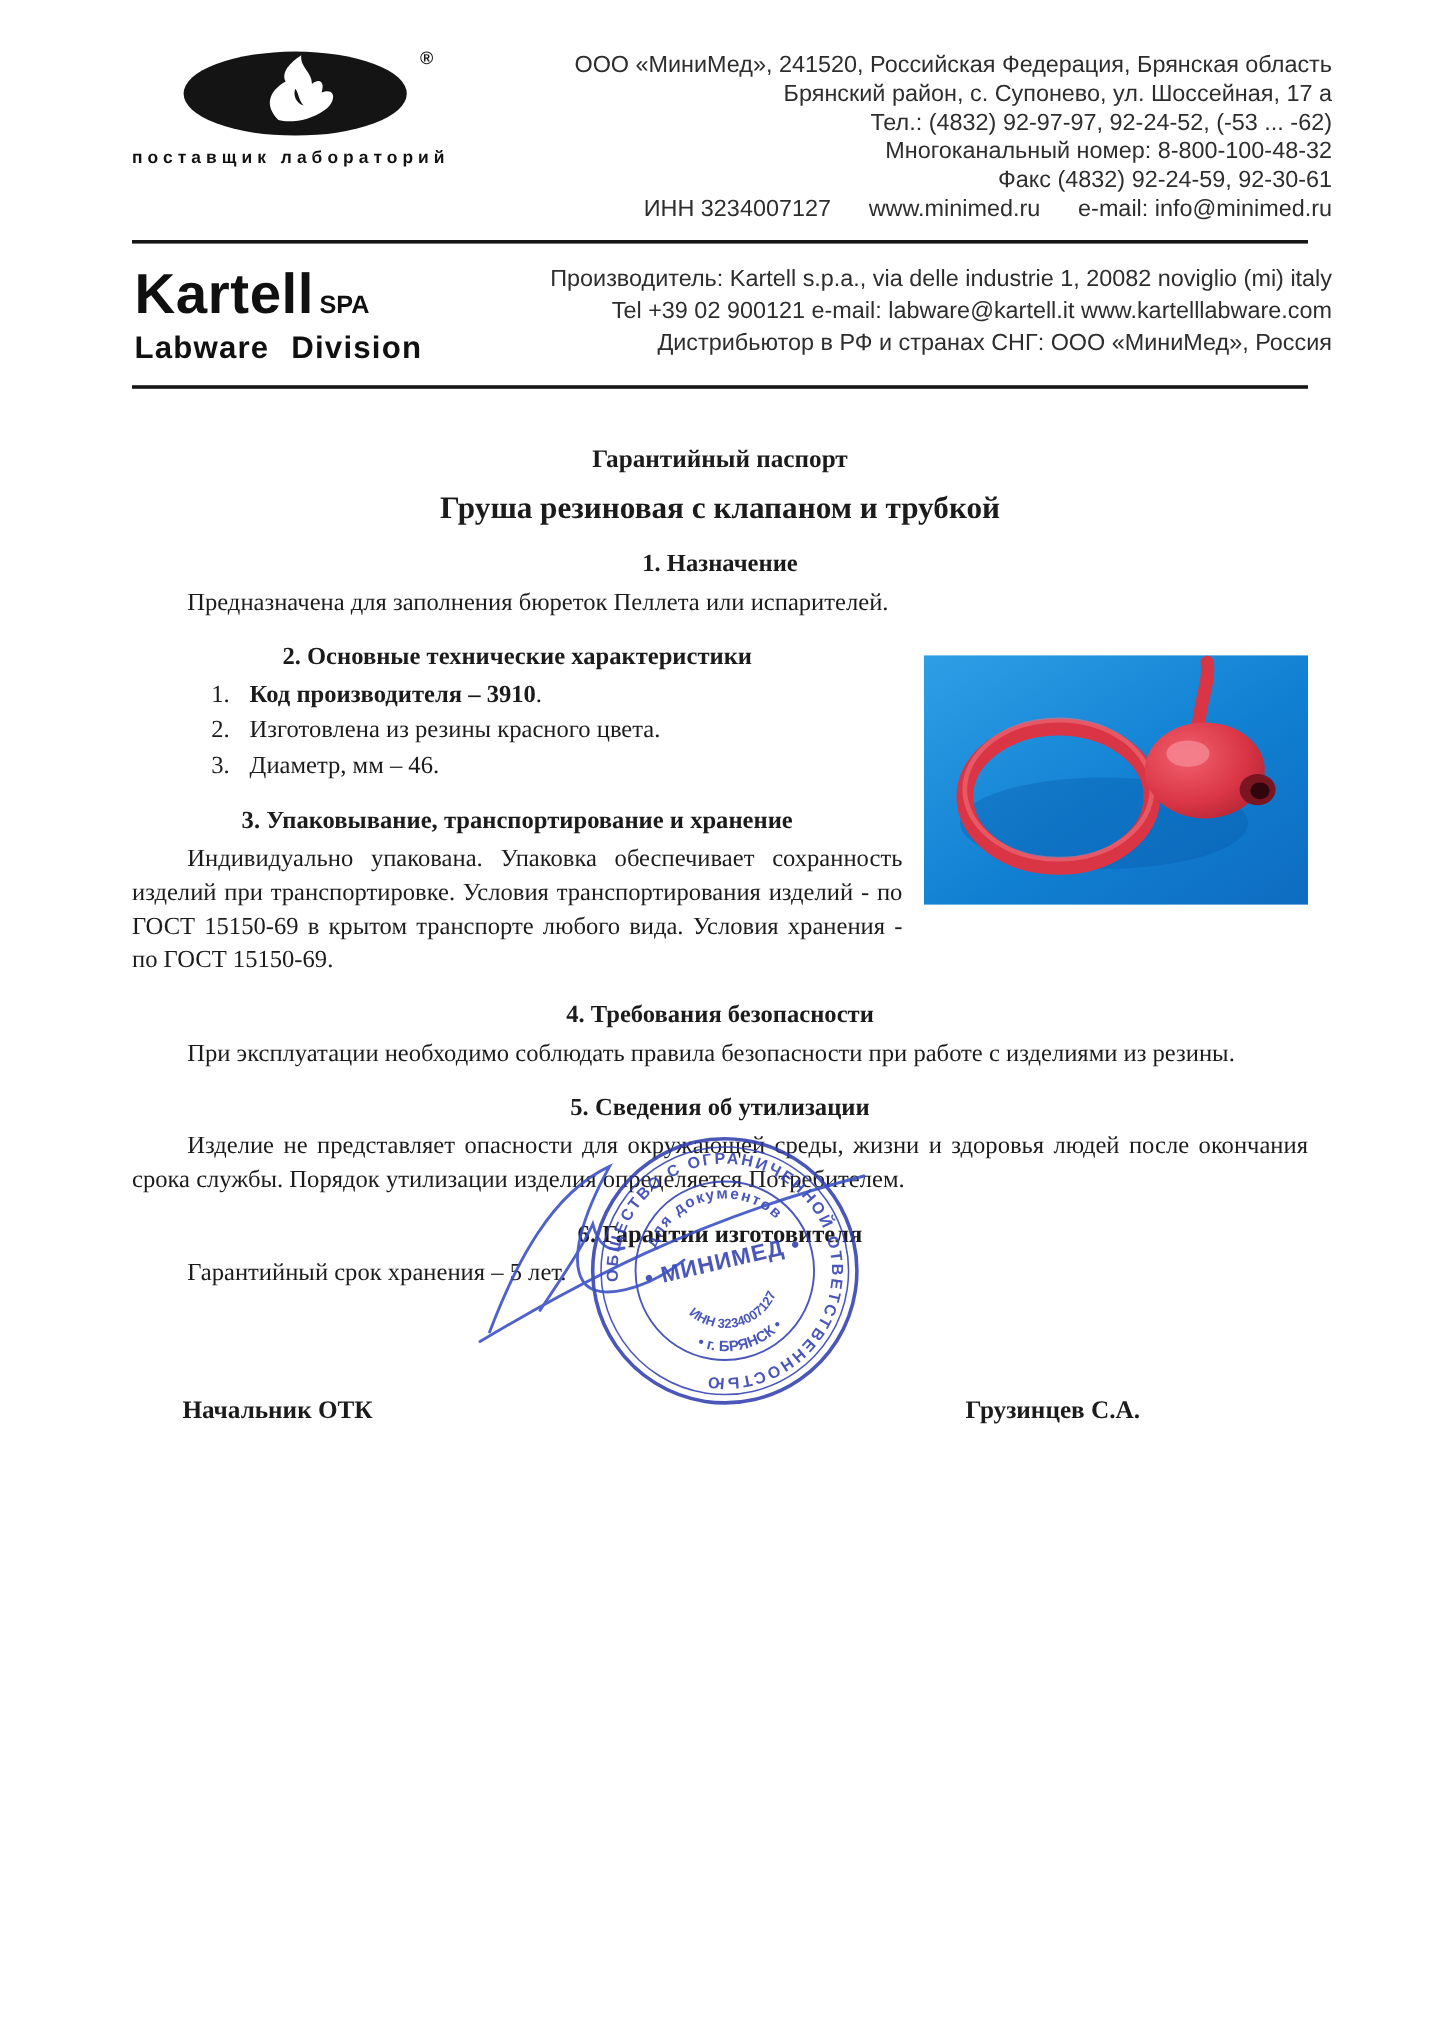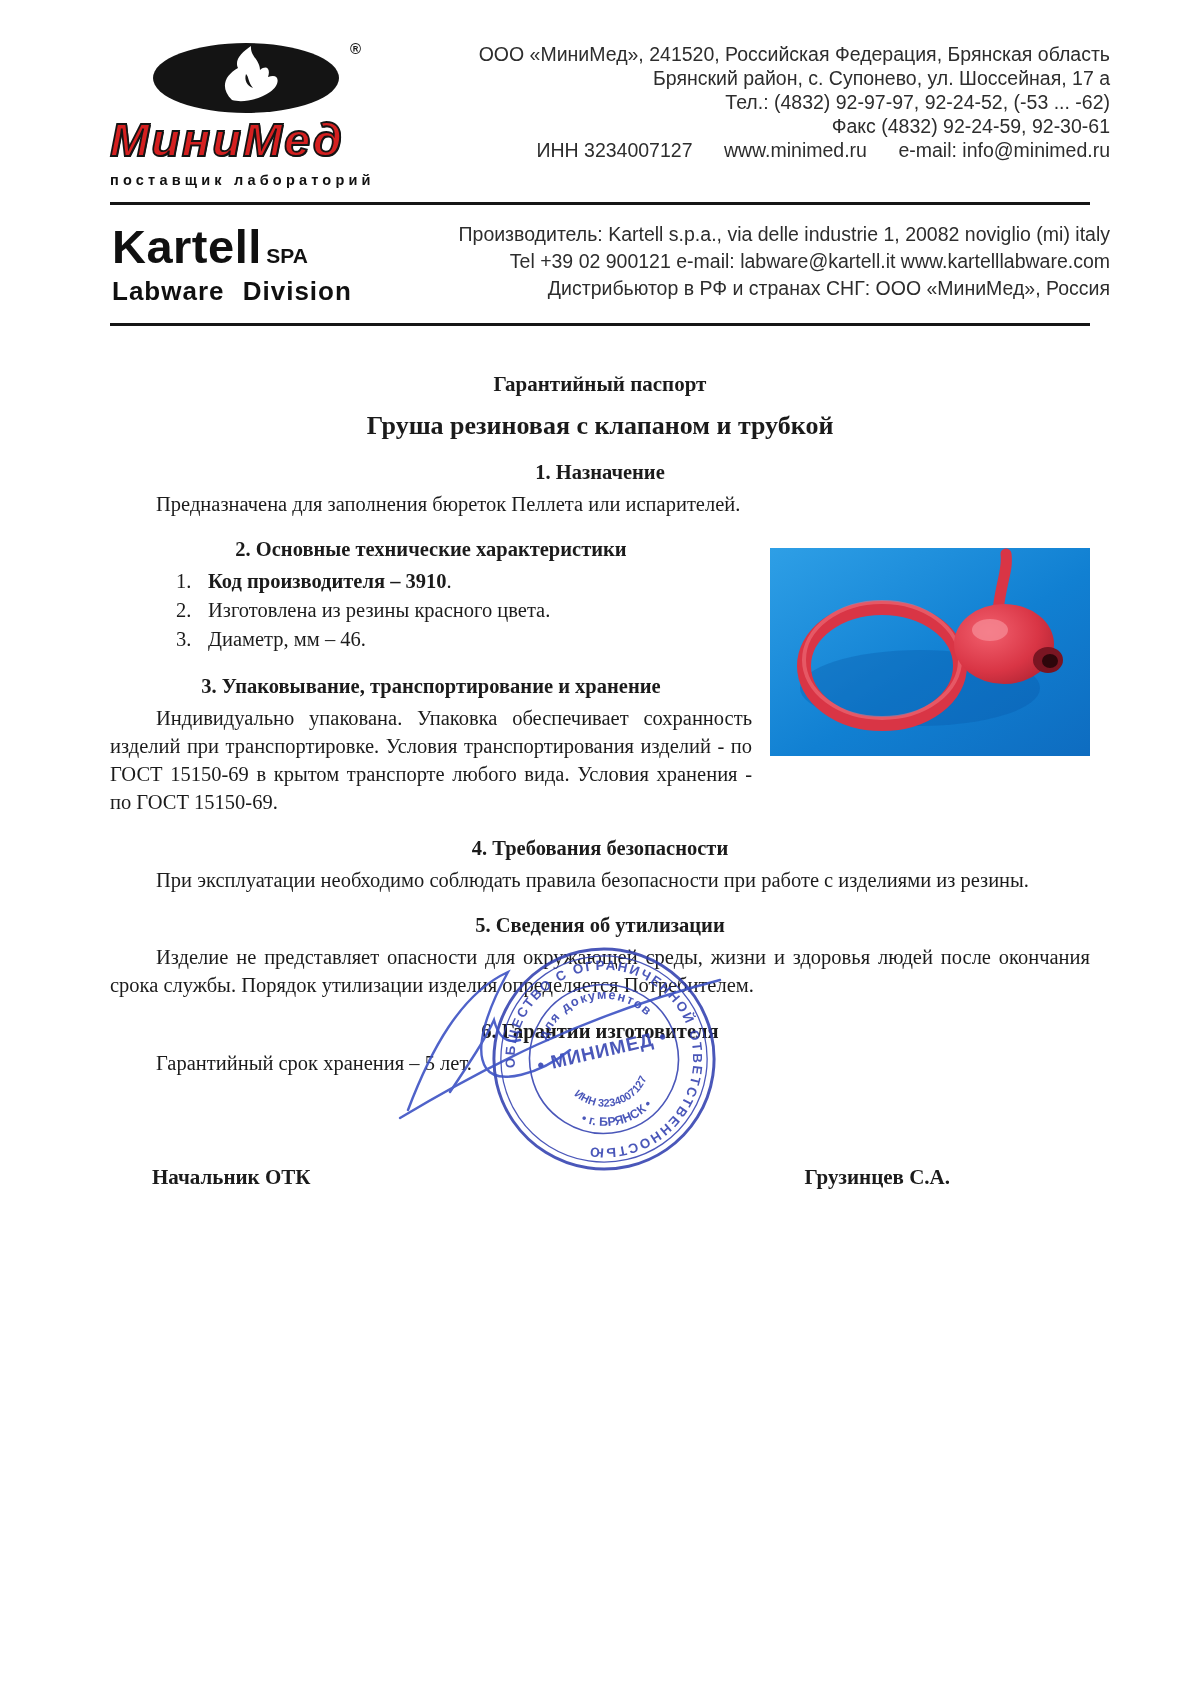--- a/index.html
+++ b/index.html
@@ -72,27 +72,27 @@
   <div class="header">
     <div class="logo-block">
       <div class="brand-row">
         <svg class="flame-svg" width="200" height="76" viewBox="0 0 200 76">
           <ellipse cx="96" cy="38" rx="93" ry="35" fill="#141414"></ellipse>
           <path d="M82 60 C70 48 74 36 88 28 C84 20 92 12 101 6 C100 16 110 20 110 30 C116 25 121 28 118 37 C131 32 130 46 120 52 C109 60 92 63 82 60 Z" fill="#ffffff"></path>
           <path d="M96 34 C94 40 97 46 103 48 C98 42 99 37 96 34 Z" fill="#141414"></path>
         </svg>
         <span class="reg-mark">®</span>
       </div>
-      <div class="brand">МиниМед</div>
       <div class="tagline">поставщик лабораторий</div>
     </div>
     <div class="addr">
       <div>ООО «МиниМед», 241520, Российская Федерация, Брянская область</div>
       <div>Брянский район, с. Супонево,  ул. Шоссейная, 17 а</div>
       <div>Тел.: (4832) 92-97-97, 92-24-52, (-53 ... -62)</div>
+      <div>Многоканальный номер: 8-800-100-48-32</div>
       <div>Факс (4832) 92-24-59, 92-30-61</div>
       <div class="addr-last">
         <span>ИНН 3234007127</span>
         <span>www.minimed.ru</span>
         <span>e-mail: info@minimed.ru</span>
       </div>
     </div>
   </div>
 
   <div class="rule"></div>

